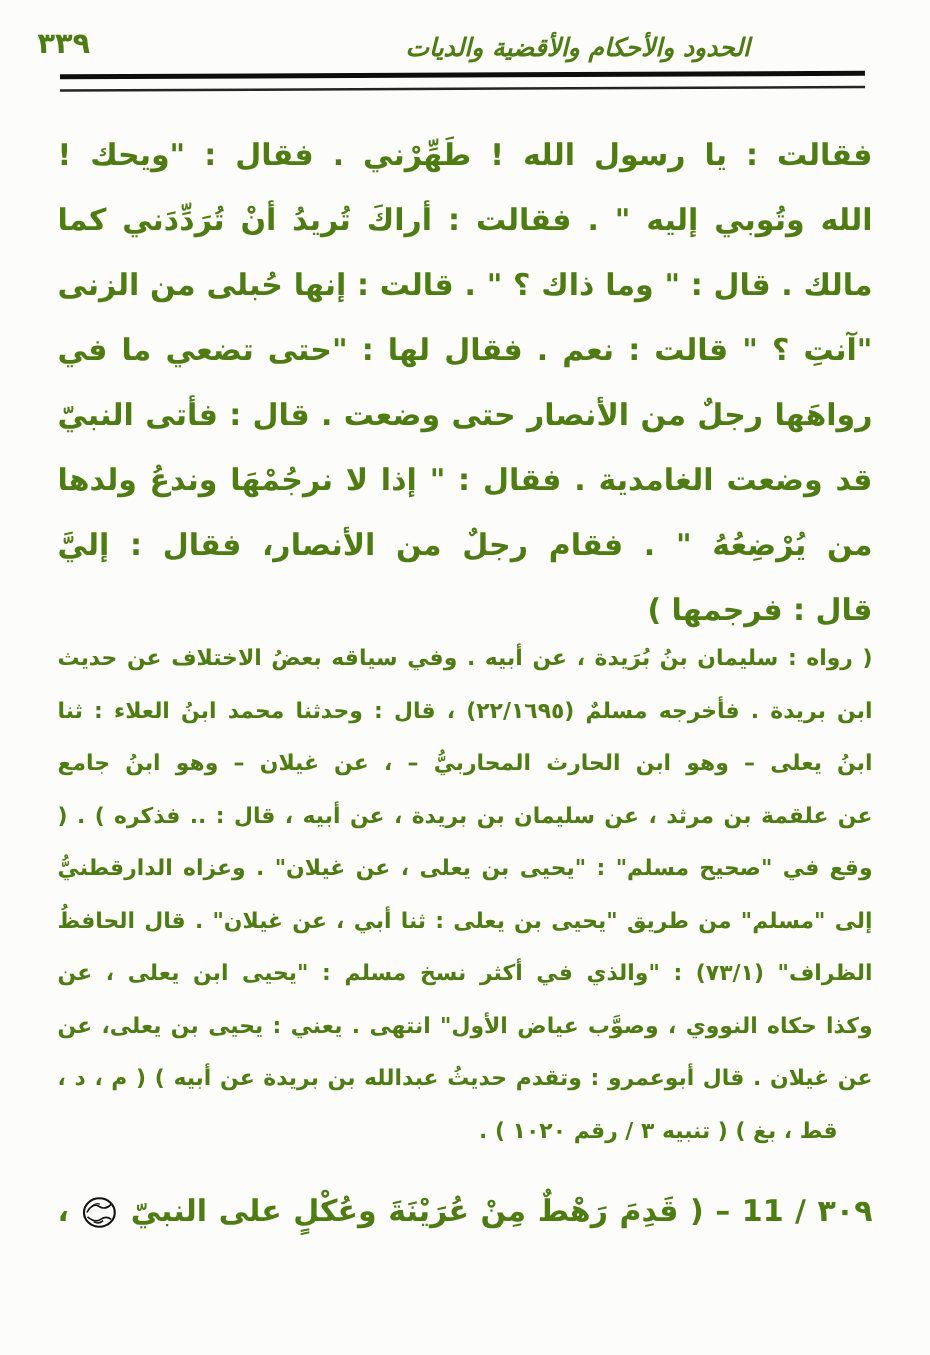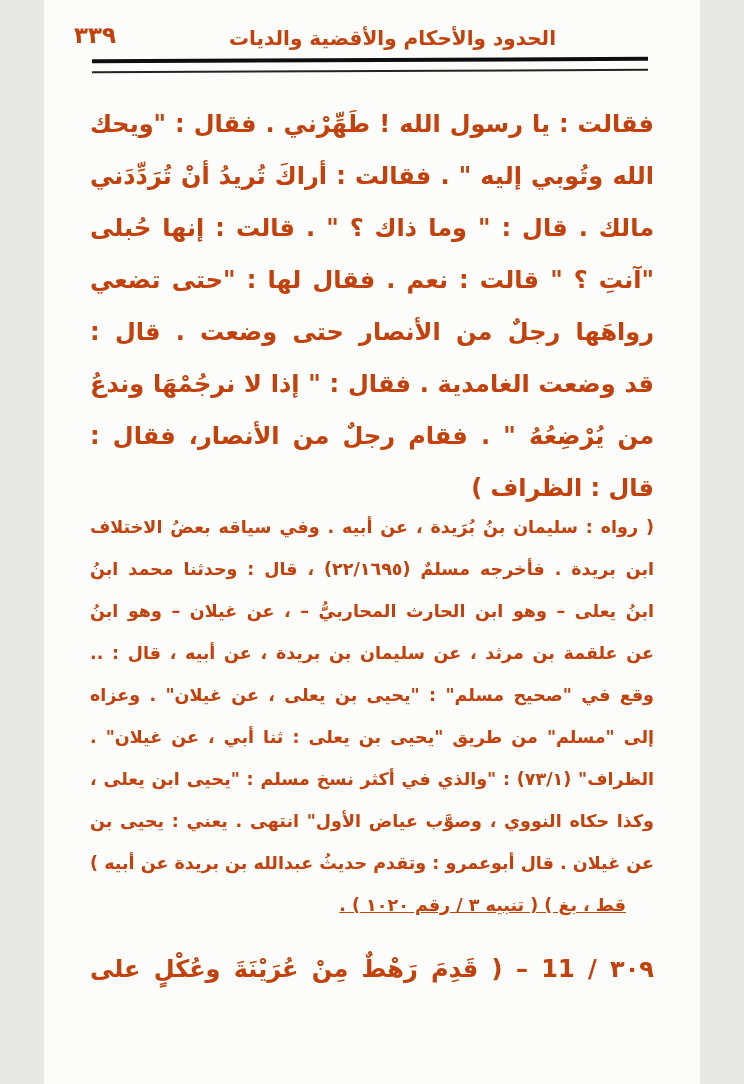--- a/index.html
+++ b/index.html
@@ -1,32 +1,32 @@
 <!DOCTYPE html>
 <html lang="ar" dir="rtl"><head>
 <meta charset="utf-8">
 <style>
   html,body{margin:0;padding:0;background:#e8e8e6;}
   .page{
     position:relative;
-    width:656px;height:1084px;
+    width:744px;height:1084px;
     margin:0 auto;
     background:#fcfcfa;
-    color:#c2410c;
+    color:#4d7c0f;
     direction:rtl;
     font-family:"DejaVu Sans",sans-serif;
     overflow:hidden;
   }
   .page-number{
     position:absolute;top:22px;left:30px;
     font-size:23px;font-weight:bold;letter-spacing:1px;
   }
   .chapter-title{
     position:absolute;top:26px;right:144px;
-    font-size:20px;font-weight:bold;white-space:nowrap;
+    font-size:20px;font-weight:bold;white-space:nowrap;font-style:italic;
   }
   .header-rule{
     position:absolute;top:58px;left:48px;right:52px;height:8px;
     border-top:4px solid #0e0e0e;
     border-bottom:2px solid #242424;
     transform:rotate(-0.25deg);
   }
   .textblock{position:absolute;right:46px;left:46px;}
   .hadith-body{top:98px;}
   .hadith-body .tline{
@@ -69,34 +69,34 @@
   <div class="header-rule"></div>
 
   <div class="textblock hadith-body">
       <div class="tline"><span>فقالت : يا رسول الله ! طَهِّرْني . فقال : "ويحك ! ارجعي فاستغفري</span></div>
       <div class="tline"><span>الله وتُوبي إليه " . فقالت : أراكَ تُريدُ أنْ تُرَدِّدَني كما رَدَّدْتَ ماعز بنَ</span></div>
       <div class="tline"><span>مالك . قال : " وما ذاك ؟ " . قالت : إنها حُبلى من الزنى . فقـــال :</span></div>
       <div class="tline"><span>"آنتِ ؟ " قالت : نعم . فقال لها : "حتى تضعي ما في بطنك " . قال :</span></div>
       <div class="tline"><span>رواهَها رجلٌ من الأنصار حتى وضعت . قال : فأتى النبيّ </span></div>
       <div class="tline"><span>قد وضعت الغامدية . فقال : " إذا لا نرجُمْهَا وندعُ ولدها ليس لـــه</span></div>
       <div class="tline"><span>من يُرْضِعُهُ " . فقام رجلٌ من الأنصار، فقال : إليَّ رَضَاعُهُ يا نبيّ الله! .</span></div>
-      <div class="tline endline"><span>قال : الظراف )</span></div>
+      <div class="tline endline"><span>قال : فرجمها )</span></div>
     </div>
 
   <div class="textblock takhrij-note">
       <div class="tline"><span>( رواه : سليمان بنُ بُرَيدة ، عن أبيه . وفي سياقه بعضُ الاختلاف عن حديث عبدالله</span></div>
       <div class="tline"><span>ابن بريدة . فأخرجه مسلمٌ (٢٢/١٦٩٥) ، قال : وحدثنا محمد ابنُ العلاء : ثنا يحيى</span></div>
       <div class="tline"><span>ابنُ يعلى – وهو ابن الحارث المحاربيُّ – ، عن غيلان – وهو ابنُ جامع المحـــاربيُّ – ،</span></div>
       <div class="tline"><span>عن علقمة بن مرثد ، عن سليمان بن بريدة ، عن أبيه ، قال : .. فذكره ) . ( كـــذا</span></div>
       <div class="tline"><span>وقع في "صحيح مسلم" : "يحيى بن يعلى ، عن غيلان" . وعزاه الدارقطنيُّ في "سننه"</span></div>
       <div class="tline"><span>إلى "مسلم" من طريق "يحيى بن يعلى : ثنا أبي ، عن غيلان" . قال الحافظُ في "النكت</span></div>
       <div class="tline"><span>الظراف" (٧٣/١) : "والذي في أكثر نسخ مسلم : "يحيى ابن يعلى ، عن غـــيلان"</span></div>
       <div class="tline"><span>وكذا حكاه النووي ، وصوَّب عياض الأول" انتهى . يعني : يحيى بن يعلى، عن أبيه ،</span></div>
       <div class="tline"><span>عن غيلان . قال أبوعمرو : وتقدم حديثُ عبدالله بن بريدة عن أبيه ) ( م ، د ، س ،</span></div>
-      <div class="tline endline" style="padding-right: 28px; text-decoration: underline;"><span>قط ، بغ ) ( تنبيه ٣ / رقم ١٠٢٠ ) .</span></div>
+      <div class="tline endline" style="padding-right: 28px;"><span>قط ، بغ ) ( تنبيه ٣ / رقم ١٠٢٠ ) .</span></div>
     </div>
 
   <div class="textblock next-hadith">
       <div class="tline endline"><span>٣٠٩ / 11 – ( قَدِمَ رَهْطٌ مِنْ عُرَيْنَةَ وعُكْلٍ على النبيّ </span><span class="stamp"><svg width="27" height="26" viewBox="0 0 27 26" aria-hidden="true">
             <ellipse cx="13.5" cy="13" rx="12.3" ry="11.4" fill="none" stroke="#131313" stroke-width="1.7"></ellipse>
             <path d="M3.5 13c2.5-5 6.5-7 9.5-5s6 2.5 10-1.5" fill="none" stroke="#131313" stroke-width="1.3"></path>
             <path d="M4 16.5c3.5 3 7.5 4 10.5 2s6-2 8.5 0" fill="none" stroke="#131313" stroke-width="1.3"></path>
             <path d="M7 8.5c2-2.2 4.5-3.2 6.8-2.2" fill="none" stroke="#131313" stroke-width="1.1"></path>
             <path d="M9 20.5c2.3 1.2 5.3 1 7.5-1" fill="none" stroke="#131313" stroke-width="1.1"></path>
           </svg></span><span> ، فاجْتَوَوْا</span></div>

